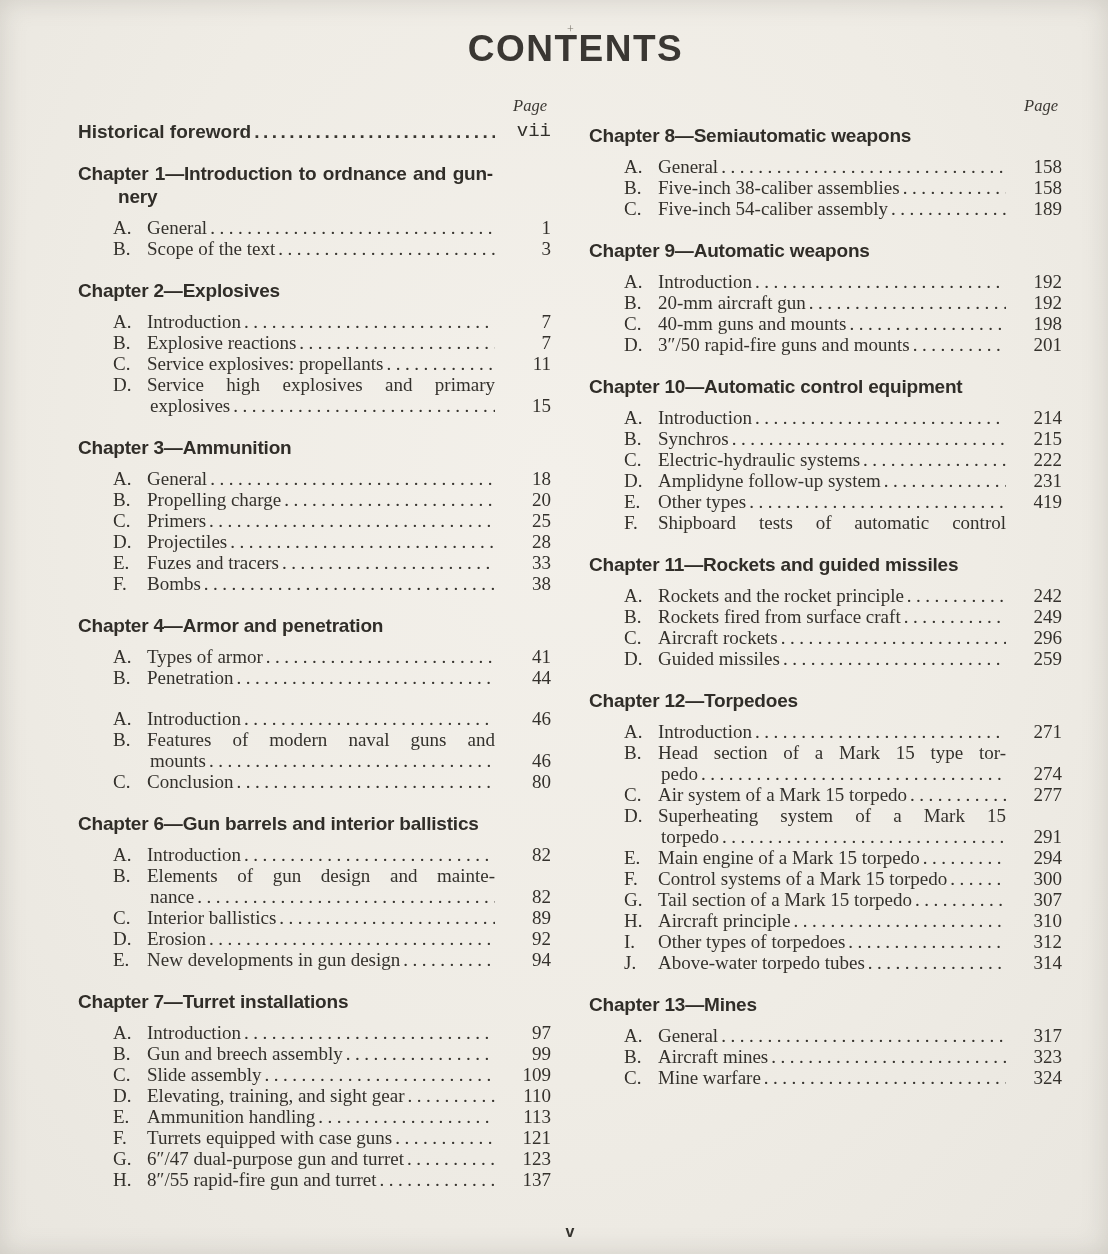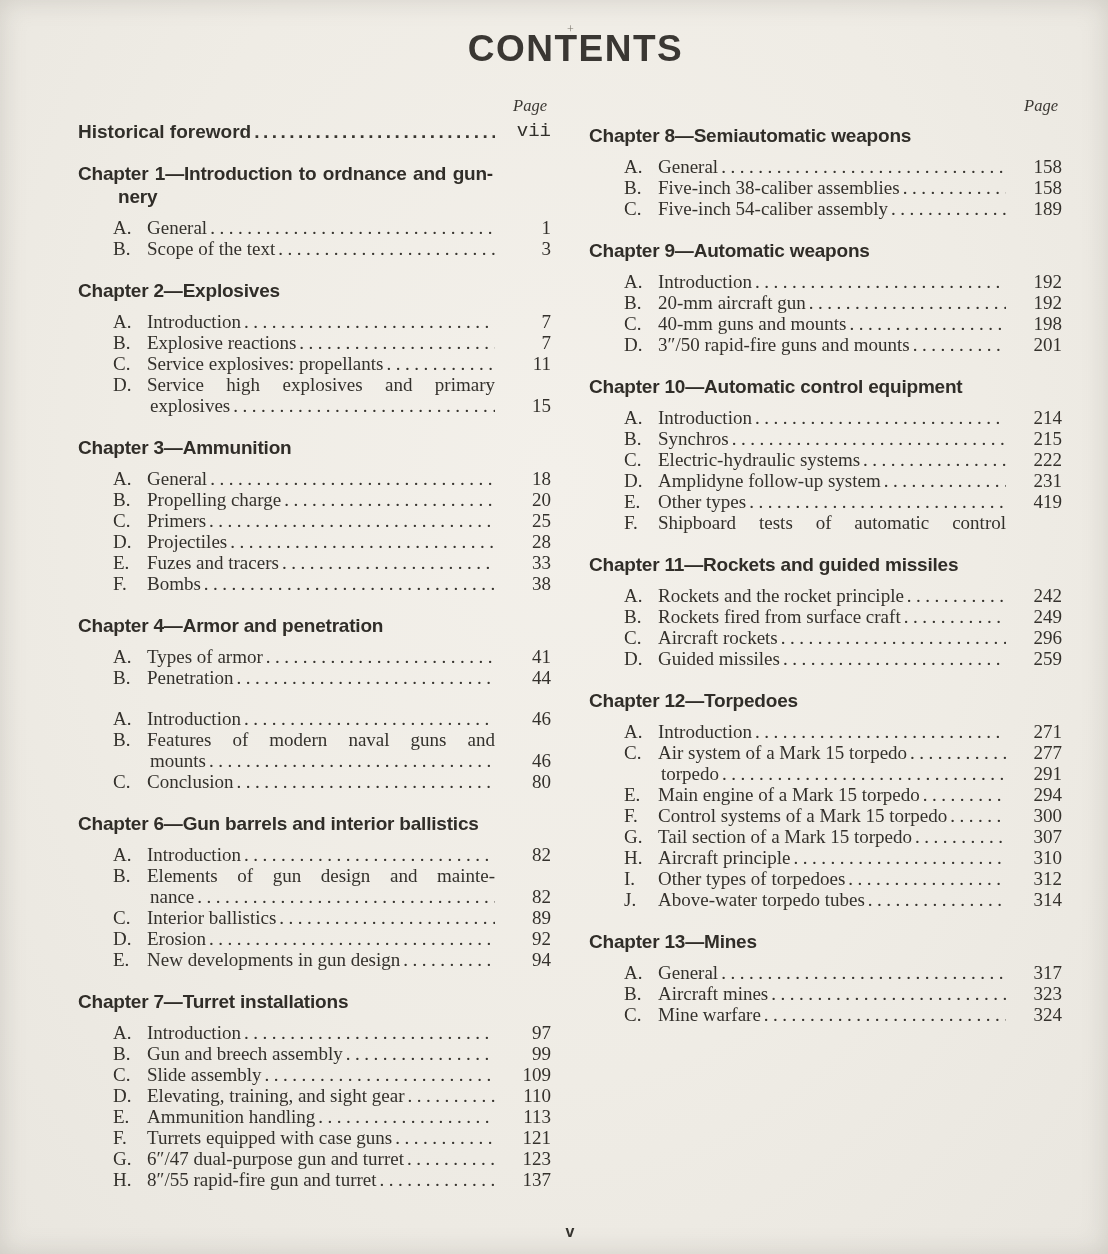--- a/index.html
+++ b/index.html
@@ -435,27 +435,36 @@
           </div>
         </section>
         <section class="chapter">
           <h2 class="chapter-heading">Chapter 12—Torpedoes</h2>
           <div class="toc-row">
             <span class="entry-letter">A.</span>
             <span class="entry-text">Introduction</span>
             <span class="leader"></span>
             <span class="pnum">271</span>
           </div>
+          <div class="entry-wrap">
+            <div class="line1"><span class="entry-letter">B.</span>Head section of a Mark 15 type tor-</div>
+            <div class="toc-row cont-row">
+              <span class="entry-text">pedo</span>
+              <span class="leader"></span>
+              <span class="pnum">274</span>
+            </div>
+          </div>
           <div class="toc-row">
             <span class="entry-letter">C.</span>
             <span class="entry-text">Air system of a Mark 15 torpedo</span>
             <span class="leader"></span>
             <span class="pnum">277</span>
           </div>
           <div class="entry-wrap">
+            <div class="line1"><span class="entry-letter">D.</span>Superheating system of a Mark 15</div>
             <div class="toc-row cont-row">
               <span class="entry-text">torpedo</span>
               <span class="leader"></span>
               <span class="pnum">291</span>
             </div>
           </div>
           <div class="toc-row">
             <span class="entry-letter">E.</span>
             <span class="entry-text">Main engine of a Mark 15 torpedo</span>
             <span class="leader"></span>

